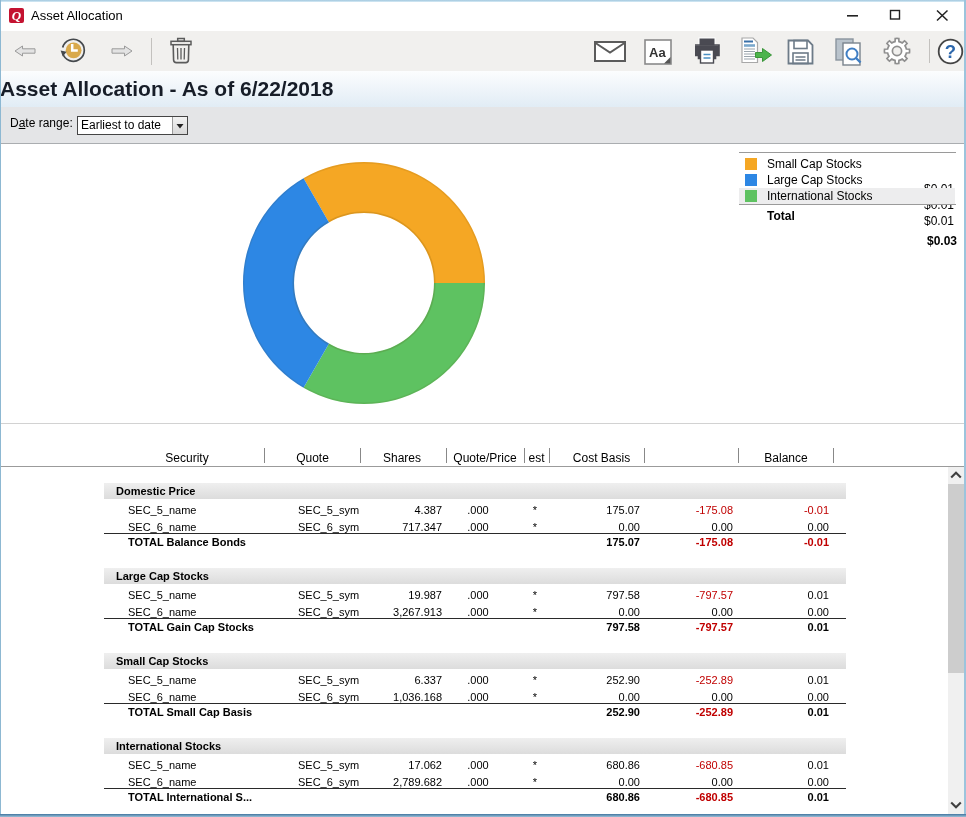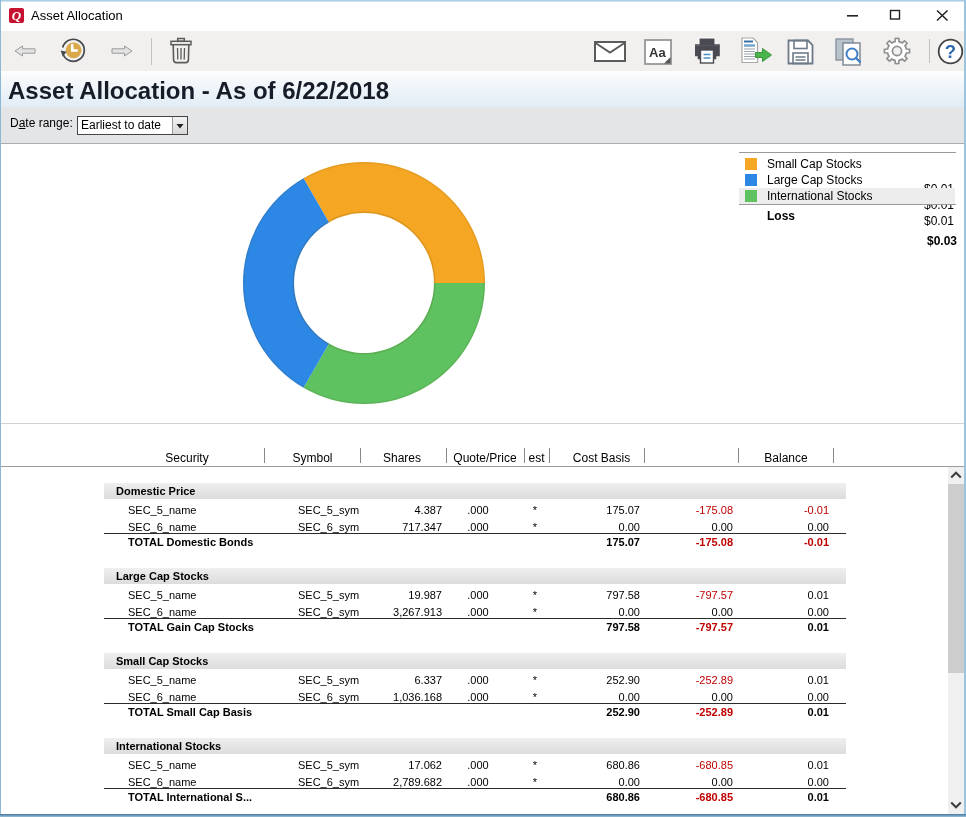--- a/index.html
+++ b/index.html
@@ -14,21 +14,21 @@
   
   #titlebar{left:1px;top:2px;width:963px;height:29px;background:#ffffff;}
   #qicon{left:9px;top:8px;width:15px;height:15px;background:#c41230;border-radius:2px;color:#fff;
     font-family:"Liberation Serif",serif;font-weight:bold;font-style:italic;font-size:13px;text-align:center;line-height:15px;}
   #wtitle{left:31px;top:8px;font-size:13px;color:#000;}
   
   #toolbar{left:1px;top:31px;width:963px;height:40px;background:#f1f0ee;}
   .tsep{position:absolute;width:1px;background:#c3c1be;}
   
   #hdrband{left:1px;top:71px;width:963px;height:36px;background:linear-gradient(#fcfdfe,#e1ecf5);}
-  #hdrtext{left:8px;top:77px;font-size:24px;font-weight:bold;color:#171d28;}
+  #hdrtext{left:0;top:77px;font-size:21px;font-weight:bold;color:#171d28;}
   
   #dateband{left:1px;top:107px;width:963px;height:36px;background:#e4e5e7;border-bottom:1px solid #aaadb0;}
   #dlabel{left:10px;top:116px;font-size:12px;color:#000;}
   #dd{left:77px;top:116px;width:109px;height:17px;background:#fff;border:1px solid #454545;}
   #ddtext{left:3px;top:1px;font-size:12px;color:#000;}
   #ddbtn{right:0px;top:0px;width:14px;height:17px;background:linear-gradient(#f2f2f2,#d8d8d8);border-left:1px solid #9a9a9a;}
   
   #chartarea{left:1px;top:144px;width:963px;height:279px;background:#fff;}
   #chartline2{left:0px;top:423px;width:966px;height:1px;background:#d2d2d2;}
   
@@ -177,27 +177,27 @@
       <div class="lg-lab">Large Cap Stocks</div>
       <div class="lg-val">$0.01</div>
     </div>
   <div class="lg-row" style="top:188px;background:#ededee;">
       <div class="lg-sq" style="background:#5ec261"></div>
       <div class="lg-lab">International Stocks</div>
       <div class="lg-val">$0.01</div>
     </div>
   <div class="lg-line" style="left:739px;top:204px;width:217px;"></div>
   <div class="lg-row" style="top:208px;">
-      <div class="lg-lab bold">Loss</div>
+      <div class="lg-lab bold">Total</div>
       <div class="lg-val bold" style="right:-2px">$0.03</div>
     </div>
   <div class="abs" id="chartline2"></div>
 
   <div class="th" style="left:130px;width:114px;">Security</div>
-  <div class="th" style="left:265px;width:95px;">Symbol</div>
+  <div class="th" style="left:265px;width:95px;">Quote</div>
   <div class="th" style="left:360px;width:84px;">Shares</div>
   <div class="th" style="left:446px;width:78px;">Quote/Price</div>
   <div class="th" style="left:524px;width:25px;">est</div>
   <div class="th" style="left:549px;width:105px;">Cost Basis</div>
   <div class="th" style="left:644px;width:96px;margin-top:34px;">Gain/Loss</div>
   <div class="th" style="left:738px;width:96px;">Balance</div>
   <div class="tick" style="left:264px;"></div>
   <div class="tick" style="left:360px;"></div>
   <div class="tick" style="left:446px;"></div>
   <div class="tick" style="left:524px;"></div>
@@ -225,21 +225,21 @@
       <span class="c-sym">SEC_6_sym</span>
       <span class="c-sh">717.347</span>
       <span class="c-q">.000</span>
       <span class="c-st">*</span>
       <span class="c-cb">0.00</span>
       <span class="c-gl">0.00</span>
       <span class="c-bal">0.00</span>
     </div>
   <div class="tline" style="top:532.5px"></div>
   <div class="trow bold" style="top:533.5px">
-      <span class="c-name" style="left:24px">TOTAL Domestic Bonds</span>
+      <span class="c-name" style="left:24px">TOTAL Balance Bonds</span>
       <span class="c-cb">175.07</span>
       <span class="c-gl red">-175.08</span>
       <span class="c-bal red">-0.01</span>
     </div>
 
   <div class="sect-band" style="top:568px">
       <div class="sect-lab">Large Cap Stocks</div>
     </div>
   <div class="trow" style="top:586.5px">
       <span class="c-name">SEC_5_name</span>

